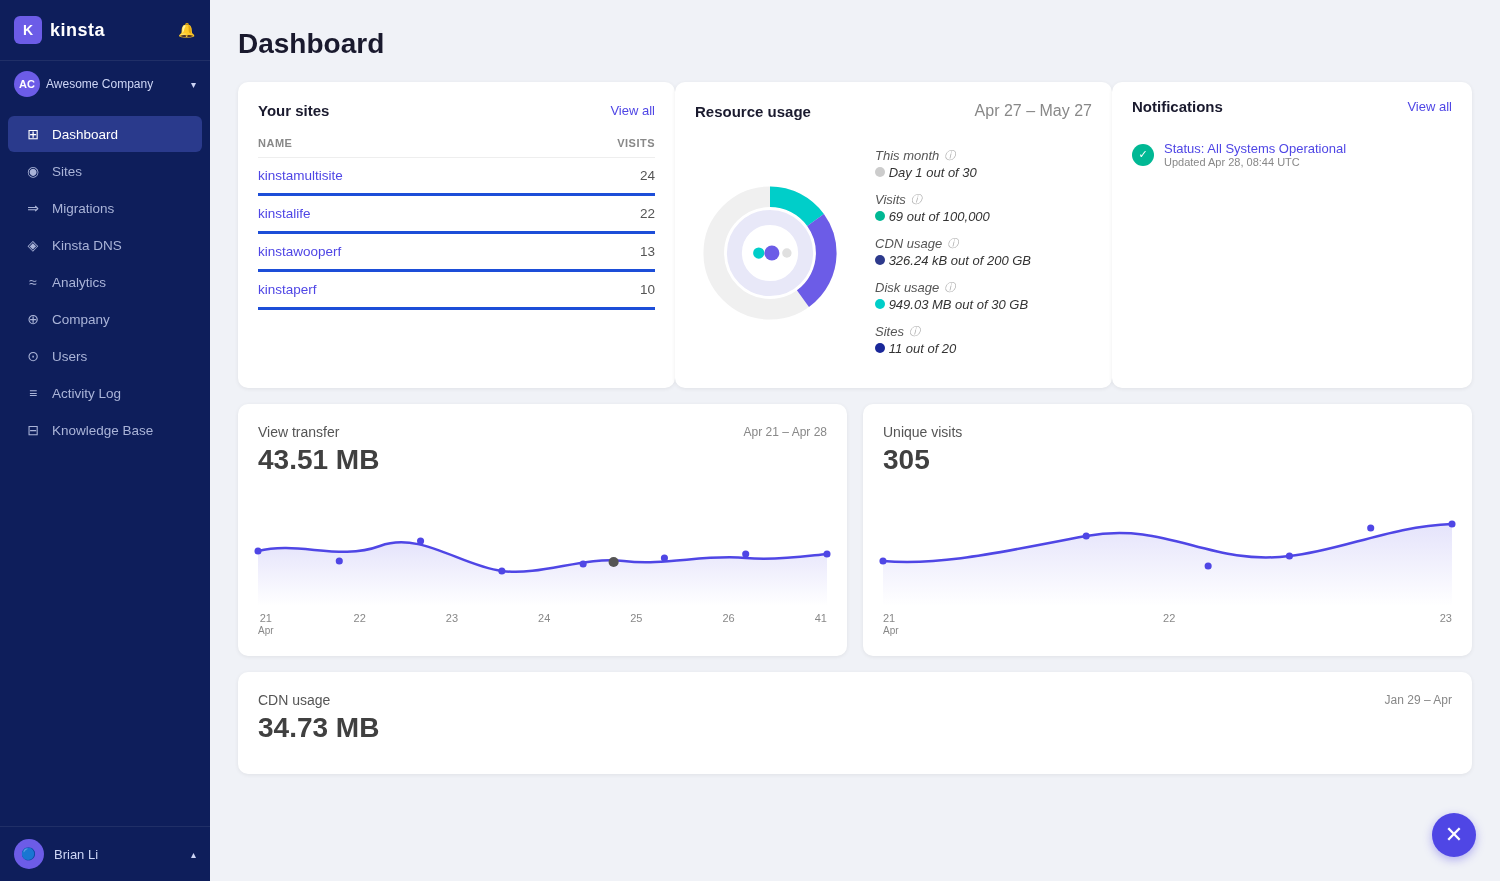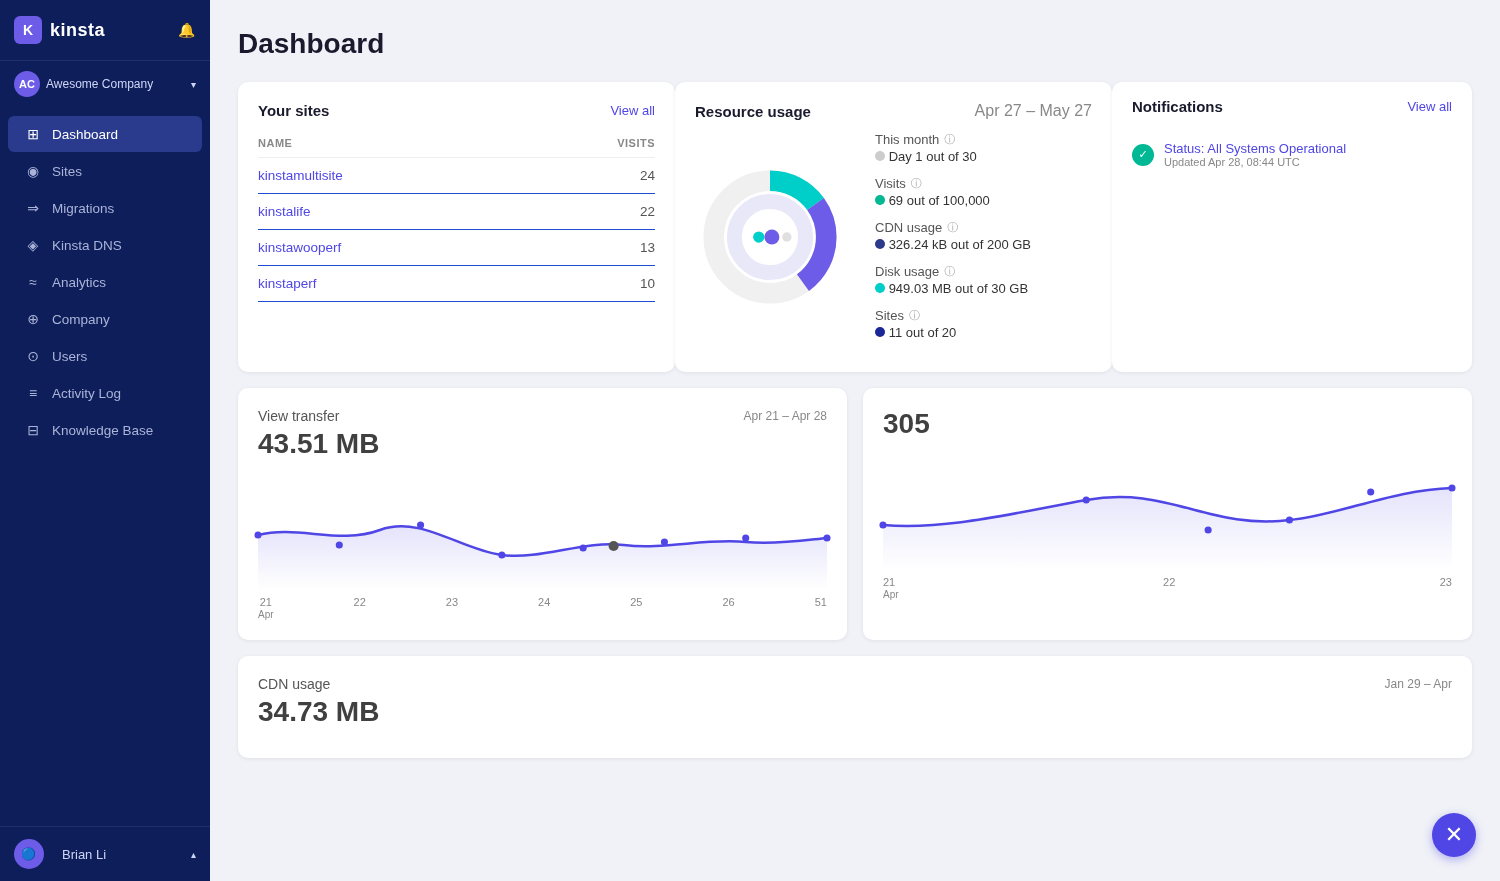--- a/index.html
+++ b/index.html
@@ -60,21 +60,21 @@
     .nav-item .nav-label { font-size: 13.5px; }
 
     .sidebar-footer {
       padding: 12px 14px; border-top: 1px solid rgba(255,255,255,0.08);
       display: flex; align-items: center; gap: 10px;
     }
     .user-avatar {
       width: 30px; height: 30px; border-radius: 50%; background: #6c5ce7;
       display: flex; align-items: center; justify-content: center; font-size: 12px; color: #fff;
     }
-    .user-name { font-size: 13px; color: #cdd5f5; flex: 1; margin-left: 8px; }
+    .user-name { font-size: 13px; color: #cdd5f5; flex: 1; }
     .user-chevron { color: #cdd5f5; font-size: 10px; cursor: pointer; }
 
     
     #main {
       flex: 1;
       overflow-y: auto;
       padding: 28px 28px 20px 28px;
       background: #f0f2f7;
     }
     .page-title { font-size: 28px; font-weight: 700; color: #1a1a2e; margin-bottom: 22px; }
@@ -91,31 +91,31 @@
 
     
     .card-header { display: flex; align-items: center; justify-content: space-between; margin-bottom: 14px; }
     .card-title { font-size: 15px; font-weight: 600; color: #1a1a2e; }
     .view-all-link { font-size: 13px; color: #4f46e5; text-decoration: none; cursor: pointer; }
 
     .sites-table { width: 100%; }
     .sites-table-header { display: flex; justify-content: space-between; padding: 4px 0 8px; border-bottom: 1px solid #eee; }
     .sites-col-name { font-size: 11px; color: #888; font-weight: 600; text-transform: uppercase; letter-spacing: 0.5px; }
     .sites-col-visits { font-size: 11px; color: #888; font-weight: 600; text-transform: uppercase; letter-spacing: 0.5px; }
-    .site-row { display: flex; justify-content: space-between; align-items: center; padding: 10px 0; border-bottom: 1px solid #1d4ed8; }
+    .site-row { display: flex; justify-content: space-between; align-items: center; padding: 10px 0; border-bottom: 3px solid #1d4ed8; }
     .site-name { font-size: 13.5px; color: #4f46e5; cursor: pointer; }
     .site-visits { font-size: 13.5px; color: #555; }
 
     
-    .resource-card-header { display: flex; justify-content: space-between; align-items: center; margin-bottom: 12px; }
+    .resource-card-header { display: flex; justify-content: space-between; align-items: center; margin-bottom: 28px; }
     .resource-date { font-size: 16px; color: #888; }
     .resource-body { display: flex; gap: 20px; align-items: center; }
     .donut-container { position: relative; width: 160px; height: 160px; flex-shrink: 0; }
     .resource-stats { flex: 1; }
-    .resource-stat { margin-bottom: 12px; }
+    .resource-stat { margin-bottom: 12px; font-style: italic; }
     .resource-stat-label { font-size: 13px; color: #555; margin-bottom: 2px; display: flex; align-items: center; gap: 5px; }
     .resource-stat-value { font-size: 13px; color: #333; font-weight: 500; }
     .dot { width: 10px; height: 10px; border-radius: 50%; display: inline-block; }
     .dot-gray { background: #ccc; }
     .dot-green { background: #00b894; }
     .dot-blue-dark { background: #2d3a8c; }
     .dot-teal { background: #00cec9; }
     .dot-navy { background: #1a2799; }
     .info-icon { color: #aaa; font-size: 11px; cursor: pointer; }
 
@@ -400,25 +400,28 @@
           <circle cx="350" cy="76" r="5" fill="#555"></circle>
         </svg>
       </div>
       <div class="chart-labels">
         <div style="font-size:11px;color:#888;text-align:center">21<br><span style="font-size:10px">Apr</span></div>
         <div style="font-size:11px;color:#888">22</div>
         <div style="font-size:11px;color:#888">23</div>
         <div style="font-size:11px;color:#888">24</div>
         <div style="font-size:11px;color:#888">25</div>
         <div style="font-size:11px;color:#888">26</div>
-        <div style="font-size:11px;color:#888">51</div>
+        <div style="font-size:11px;color:#888">41</div>
       </div>
     </div>
 
     <div class="chart-card">
+      <div class="chart-header">
+        <span class="chart-title">Unique visits</span>
+      </div>
       <div class="chart-value">305</div>
       <div class="chart-area">
         <svg class="chart-svg" viewBox="0 0 560 120" preserveAspectRatio="none">
           <defs>
             <linearGradient id="chartGrad2" x1="0" y1="0" x2="0" y2="1">
               <stop offset="0%" stop-color="#4f46e5" stop-opacity="0.15"></stop>
               <stop offset="100%" stop-color="#4f46e5" stop-opacity="0"></stop>
             </linearGradient>
           </defs>
           <path d="M0,75 C60,80 120,65 200,50 C280,35 320,80 400,70 C450,65 500,40 560,38 L560,120 L0,120 Z" fill="url(#chartGrad2)"></path>

